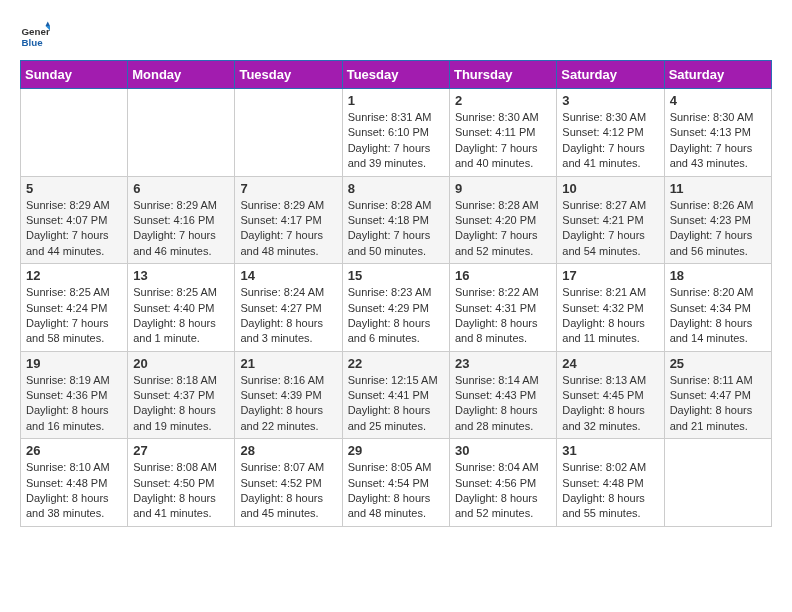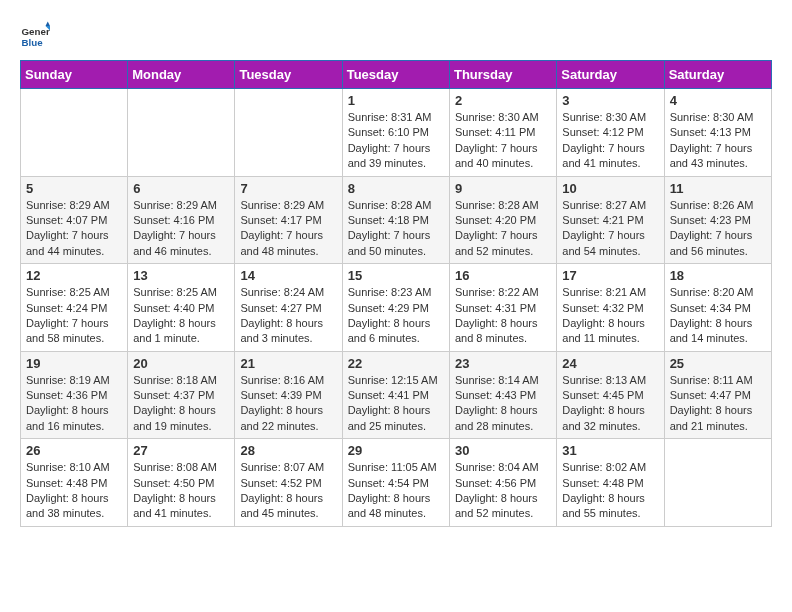--- a/index.html
+++ b/index.html
@@ -230,21 +230,21 @@
         <td>
           <span class="day-number">27</span>
           <div class="cell-content"><span>Sunrise: 8:08 AM</span><br><span>Sunset: 4:50 PM</span><br><span>Daylight: 8 hours and 41 minutes.</span></div>
         </td>
         <td>
           <span class="day-number">28</span>
           <div class="cell-content"><span>Sunrise: 8:07 AM</span><br><span>Sunset: 4:52 PM</span><br><span>Daylight: 8 hours and 45 minutes.</span></div>
         </td>
         <td>
           <span class="day-number">29</span>
-          <div class="cell-content"><span>Sunrise: 11:05 AM</span><br><span>Sunset: 4:54 PM</span><br><span>Daylight: 8 hours and 48 minutes.</span></div>
+          <div class="cell-content"><span>Sunrise: 8:05 AM</span><br><span>Sunset: 4:54 PM</span><br><span>Daylight: 8 hours and 48 minutes.</span></div>
         </td>
         <td>
           <span class="day-number">30</span>
           <div class="cell-content"><span>Sunrise: 8:04 AM</span><br><span>Sunset: 4:56 PM</span><br><span>Daylight: 8 hours and 52 minutes.</span></div>
         </td>
         <td>
           <span class="day-number">31</span>
           <div class="cell-content"><span>Sunrise: 8:02 AM</span><br><span>Sunset: 4:48 PM</span><br><span>Daylight: 8 hours and 55 minutes.</span></div>
         </td>
         <td class="empty-cell"></td>

